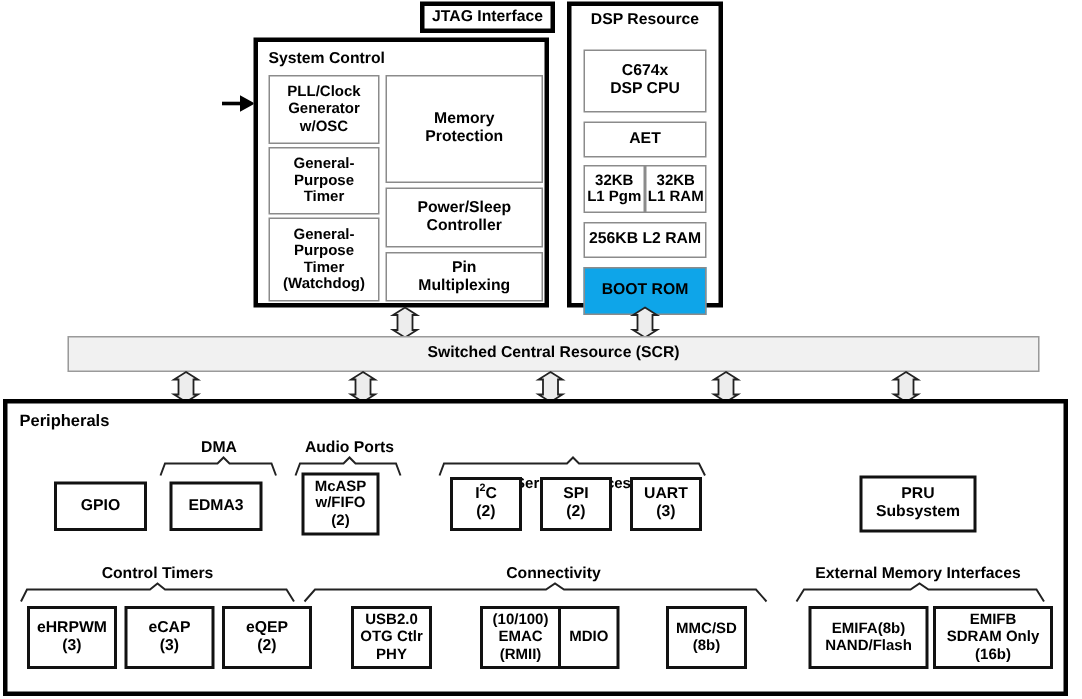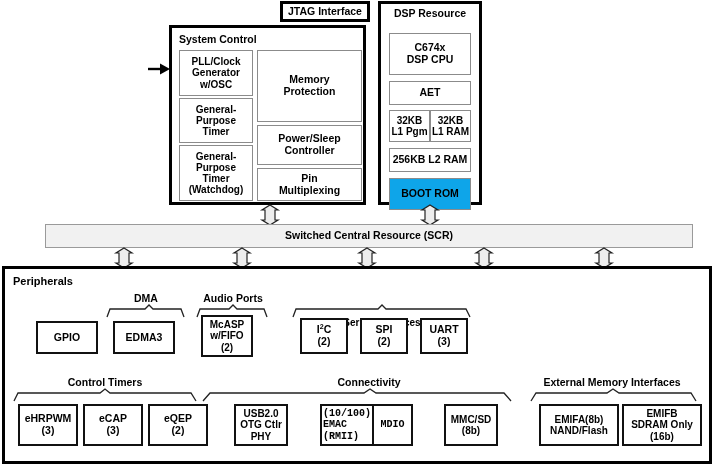--- a/index.html
+++ b/index.html
@@ -50,23 +50,22 @@
   .scrbar{
     border:1px solid #9a9a9a;
     background:#f1f1f1;
   }
   .scrbar .ctr{width:100%;height:100%;}
   .sup{font-size:.68em;vertical-align:super;line-height:0;}
   
   .splitwrap{display:flex;}
   .splitwrap > div{
     display:flex;align-items:center;justify-content:center;
-    font-weight:bold;line-height:1.12;
+    text-align:center;font-weight:bold;line-height:1.12;
     box-sizing:border-box;
-    font-family:Liberation Mono, monospace;
   }
   svg{display:block;overflow:visible;}
   .lbl-input{
     position:absolute;font-weight:bold;text-align:center;
     line-height:1.15;color:#000;white-space:nowrap;
   }
 </style>
 </head>
 <body>
 
@@ -193,20 +192,23 @@
   </div>
 
   <div class="abs pbox ctr" style="left:360px;top:318px;width:48px;height:36px;font-size:10.5px;">
     <span>SPI<br>(2)</span>
   </div>
 
   <div class="abs pbox ctr" style="left:420px;top:318px;width:48px;height:36px;font-size:10.5px;">
     <span>UART<br>(3)</span>
   </div>
 
+  <div class="abs pbox ctr" style="left:573px;top:317px;width:78px;height:38px;font-size:10.5px;">
+    <span>PRU<br>Subsystem</span>
+  </div>
 
   <div class="grouptitle" style="left:57px;top:376px;width:96px;font-size:10.5px;">Control Timers</div>
   <svg class="abs" style="left:13px;top:389px;" width="185" height="13">
     <path d="M1,12 L5,4 L87,4 L92,0 L97,4 L178,4 L183,12" fill="none" stroke="#222" stroke-width="1.3"></path>
   </svg>
 
   <div class="grouptitle" style="left:324px;top:376px;width:90px;font-size:10.5px;">Connectivity</div>
   <svg class="abs" style="left:202px;top:389px;" width="310" height="13">
     <path d="M1,12 L8,4 L162,4 L168,0 L174,4 L302,4 L309,12" fill="none" stroke="#222" stroke-width="1.3"></path>
   </svg>

